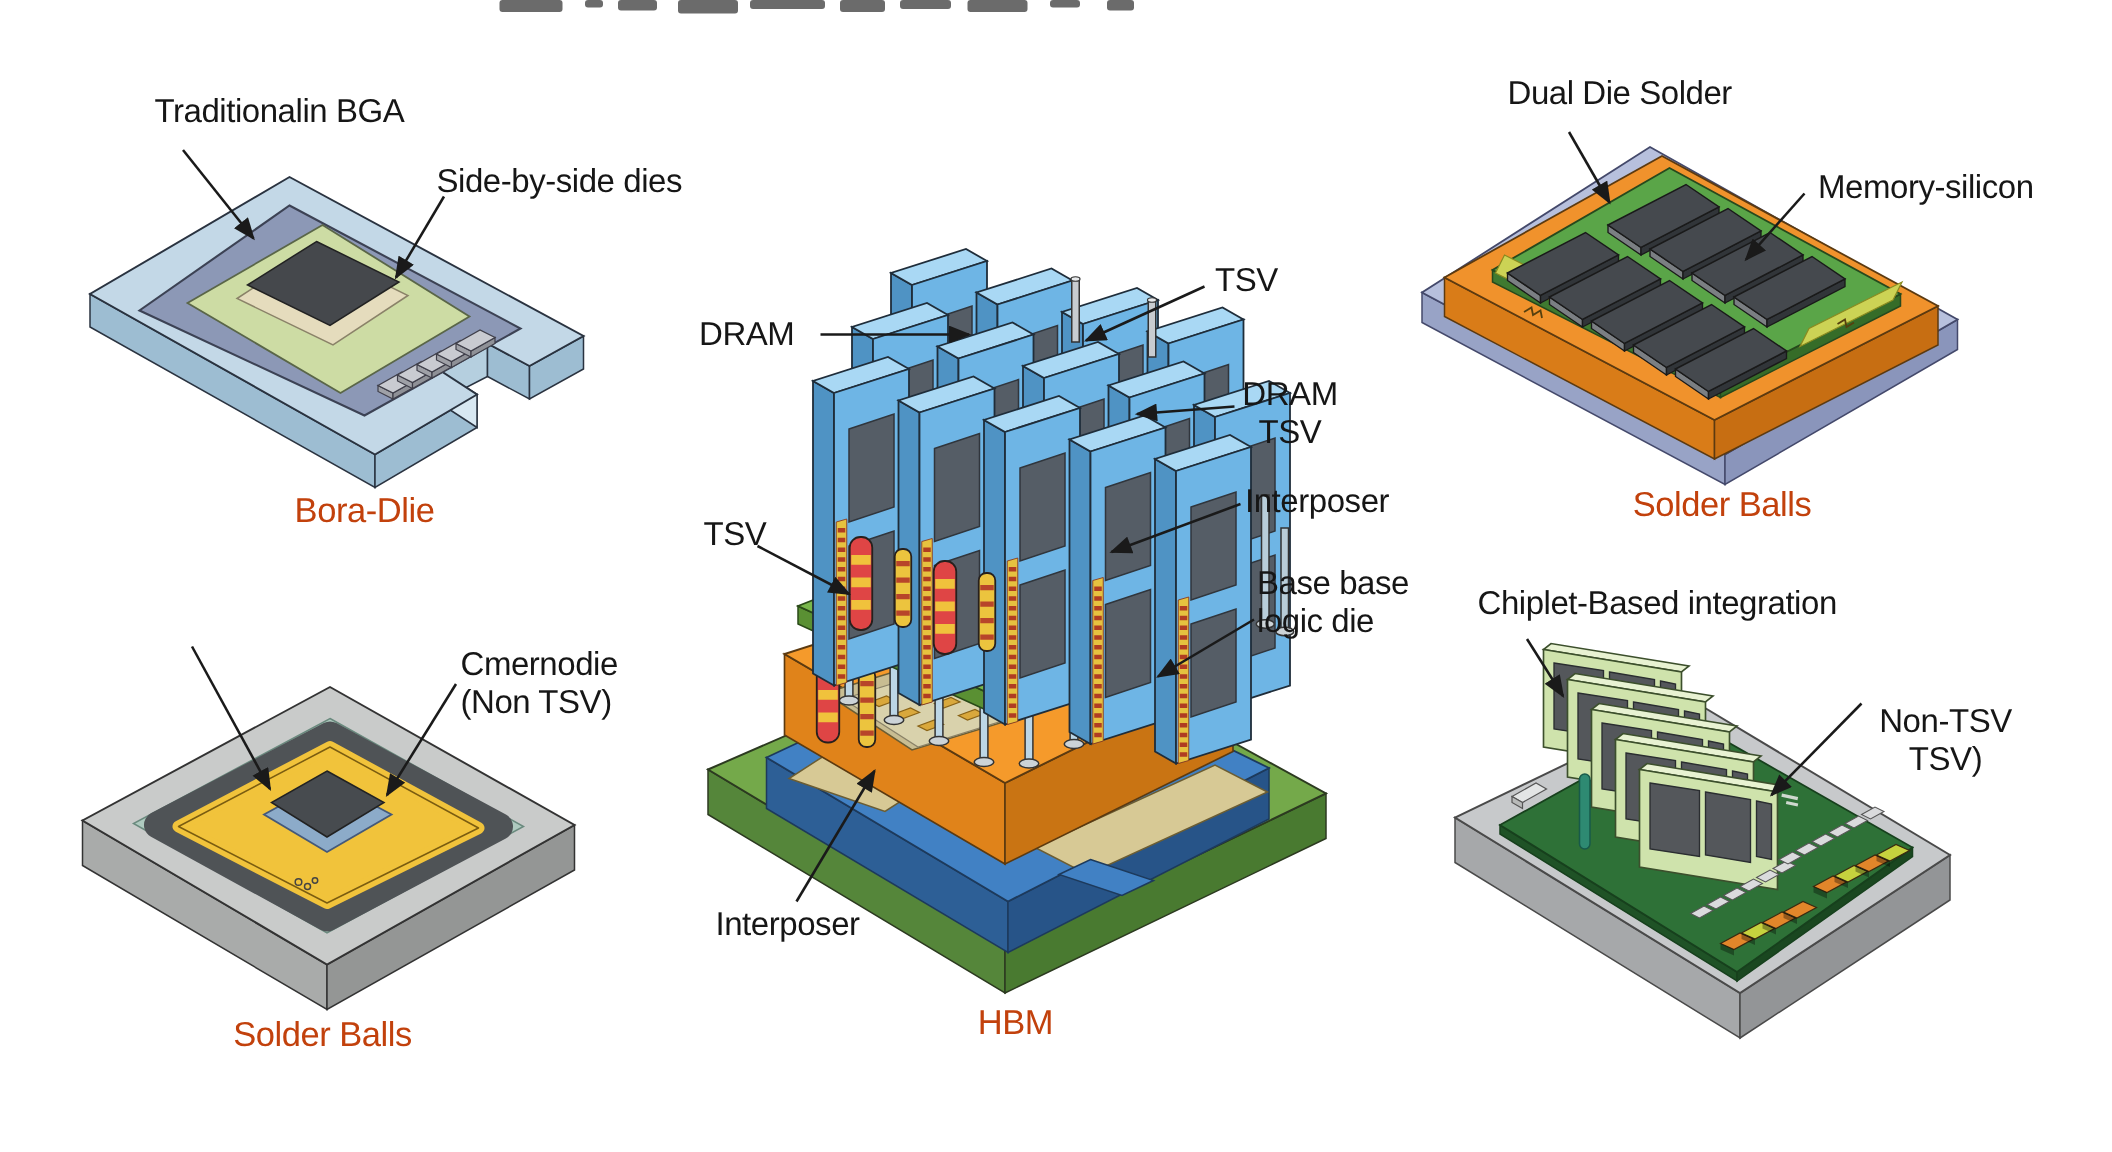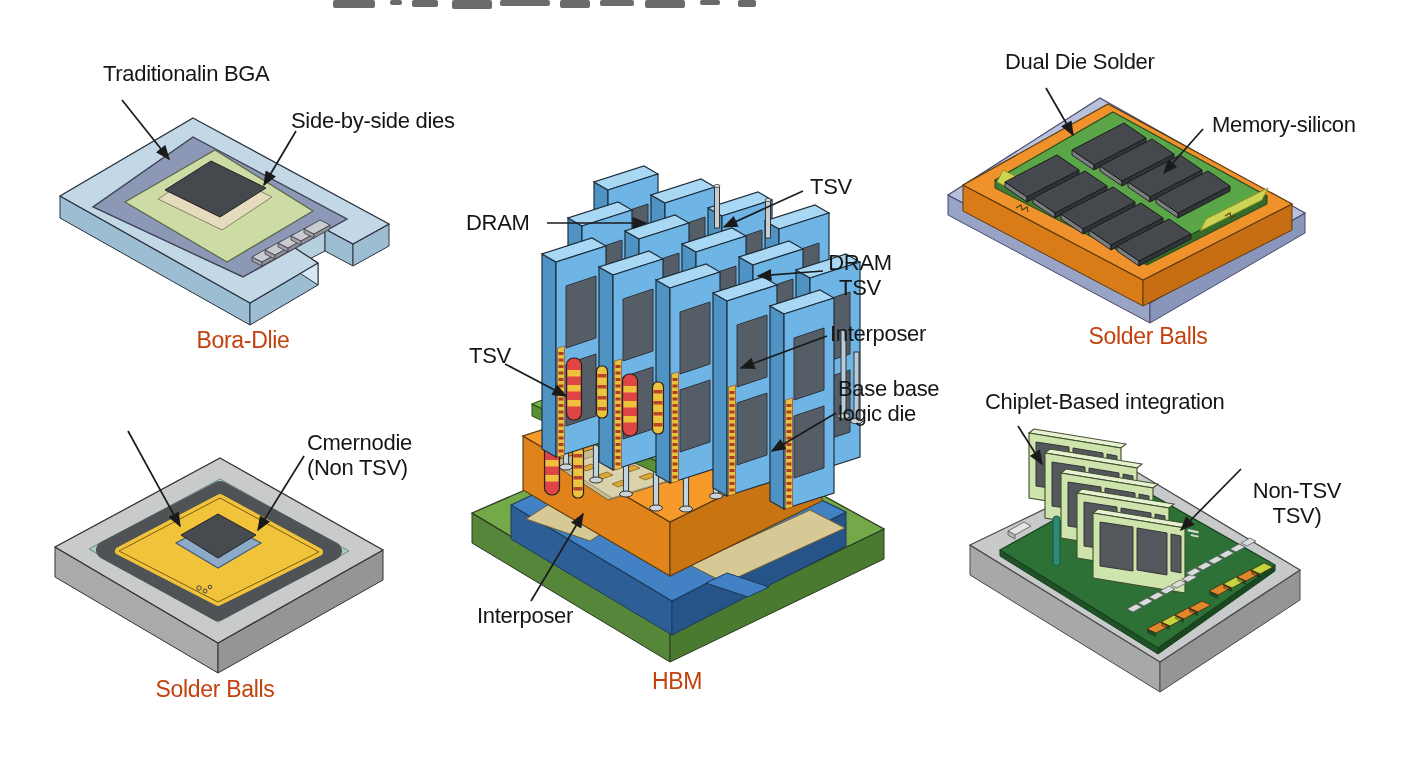--- a/index.html
+++ b/index.html
@@ -322,16 +322,16 @@
 <div class="lbl" style="left:838px;top:377px;">Base base
 logic die</div>
 <div class="lbl" style="left:477px;top:604px;">Interposer</div>
 <div class="cap" style="left:677px;top:669px;">HBM</div>
 
 <div class="lbl" style="left:1005px;top:50px;">Dual Die Solder</div>
 <div class="lbl" style="left:1212px;top:113px;">Memory-silicon</div>
 <div class="cap" style="left:1148px;top:324px;">Solder Balls</div>
 
 <div class="lbl" style="left:985px;top:390px;">Chiplet-Based integration</div>
-<div class="lbl ctr" style="left:1297px;top:479px;">Non-TSV
+<div class="lbl ctr" style="left:1297px;top:469px;">Non-TSV
 TSV)</div>
 
 </div>
 
 </body></html>

